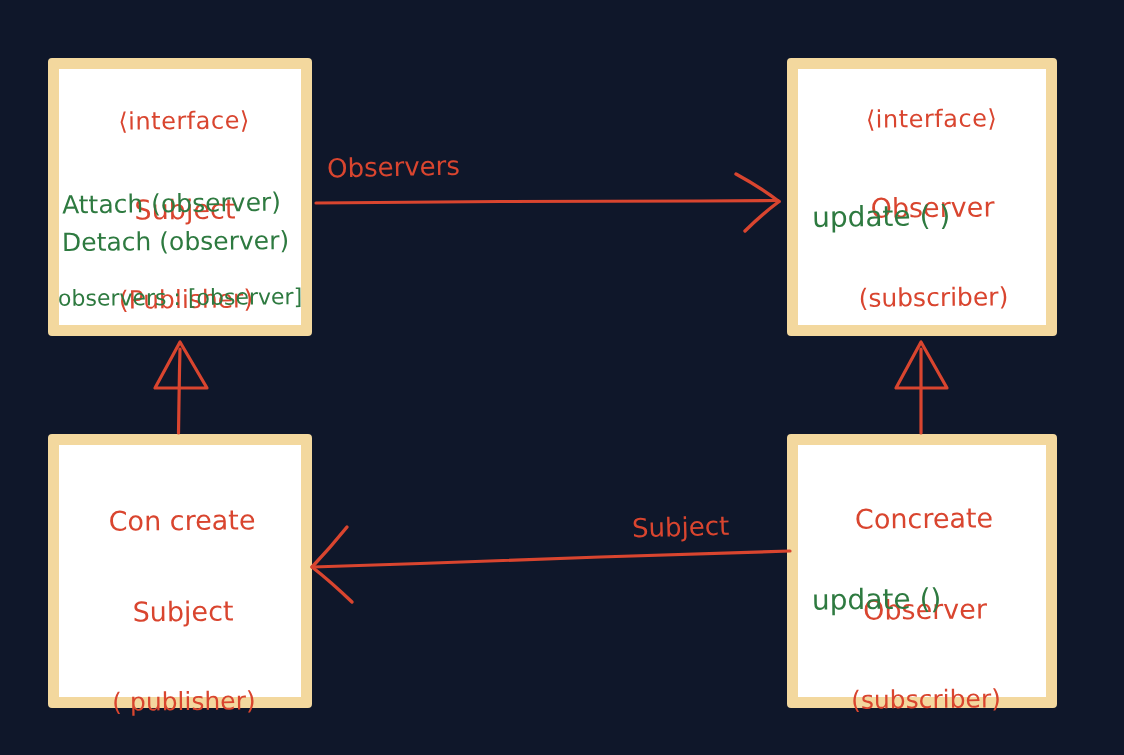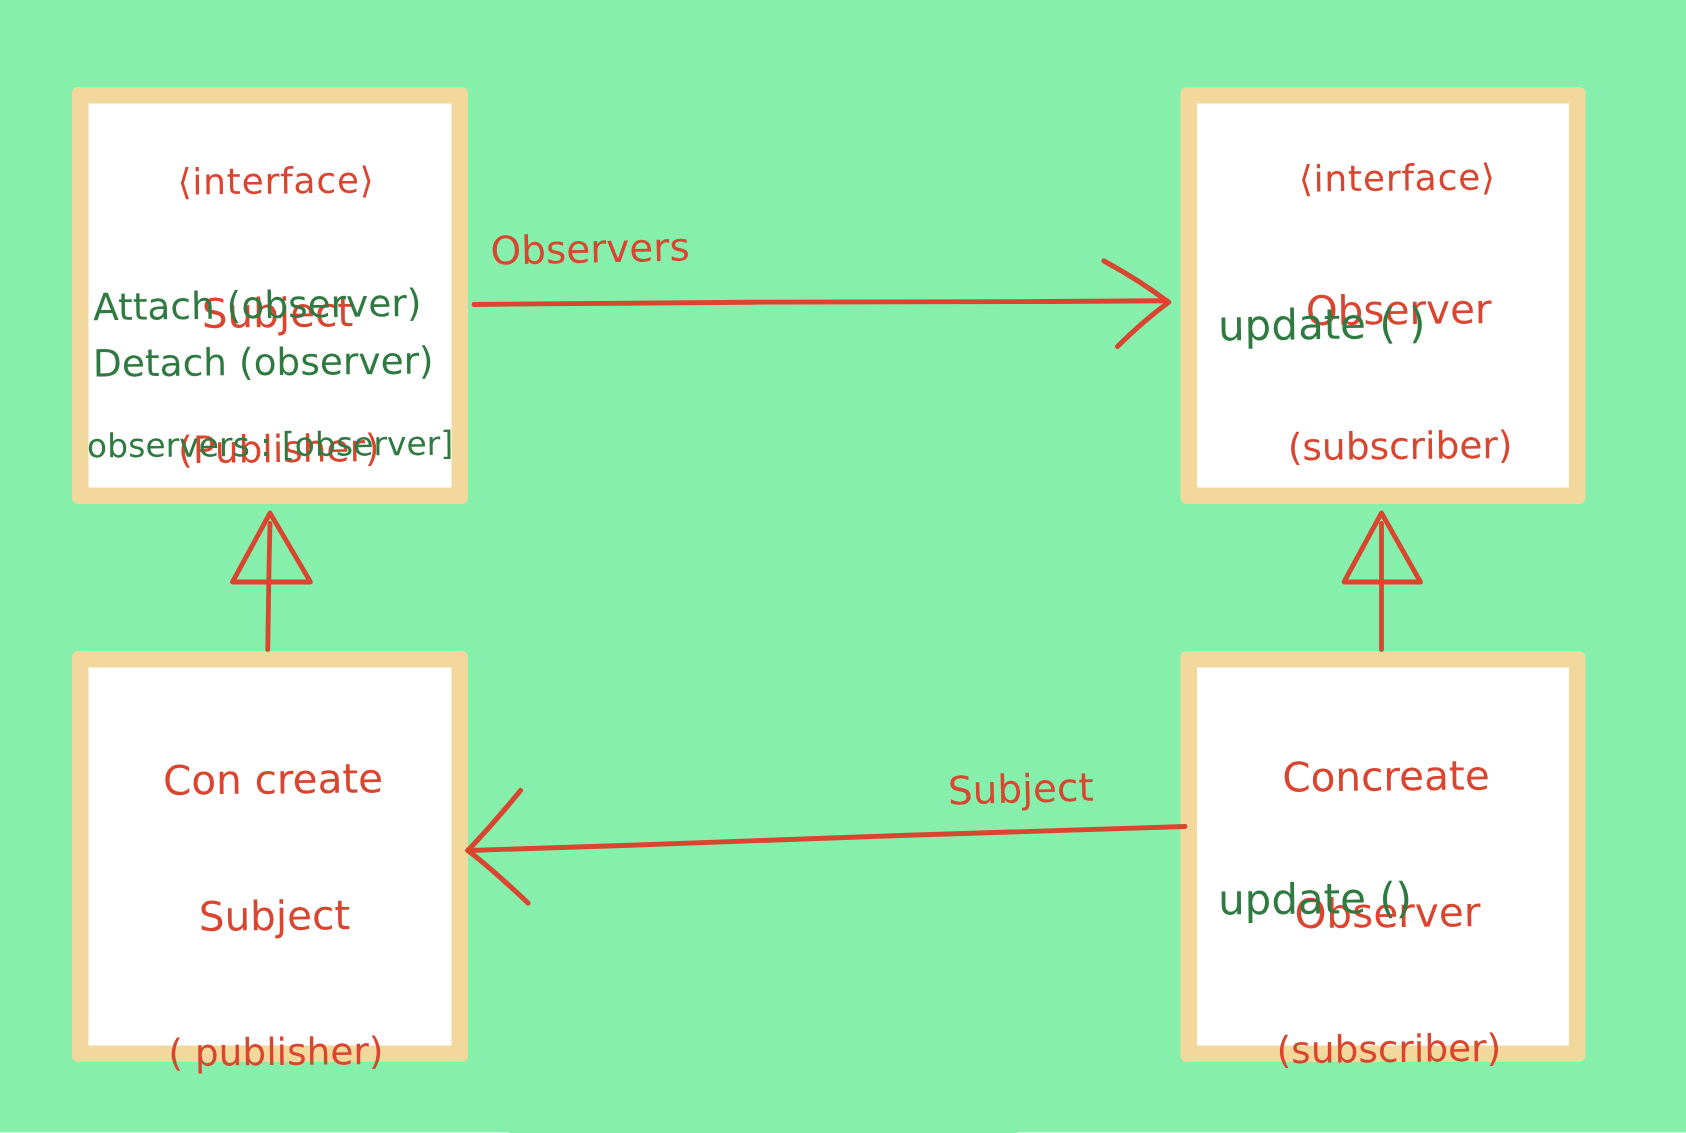--- a/index.html
+++ b/index.html
@@ -73,21 +73,21 @@
     overflow: visible;
   }
   svg.overlay path, svg.overlay line, svg.overlay polygon {
     stroke-linecap: round;
     stroke-linejoin: round;
   }
 </style>
 </head>
 <body>
 
-<div id="canvas" style="background: #86efac;">
+<div id="canvas" style="background: #0f172a;">
 
   <div class="uml-box box-tl" style="border-color: rgb(243, 216, 158); background: rgb(255, 255, 255);"></div>
   <div class="uml-box box-tr" style="border-color: rgb(243, 216, 158); background: rgb(255, 255, 255);"></div>
   <div class="uml-box box-bl" style="border-color: rgb(243, 216, 158); background: rgb(255, 255, 255);"></div>
   <div class="uml-box box-br" style="border-color: rgb(243, 216, 158); background: rgb(255, 255, 255);"></div>
 
   <div class="title-block" style="left: 60px; top: 48px; width: 250px; color: rgb(217, 69, 47);">
     <span class="stereo">⟨interface⟩</span>
     <span class="cname">Subject</span>
     <span class="alias">(Publisher)</span>

